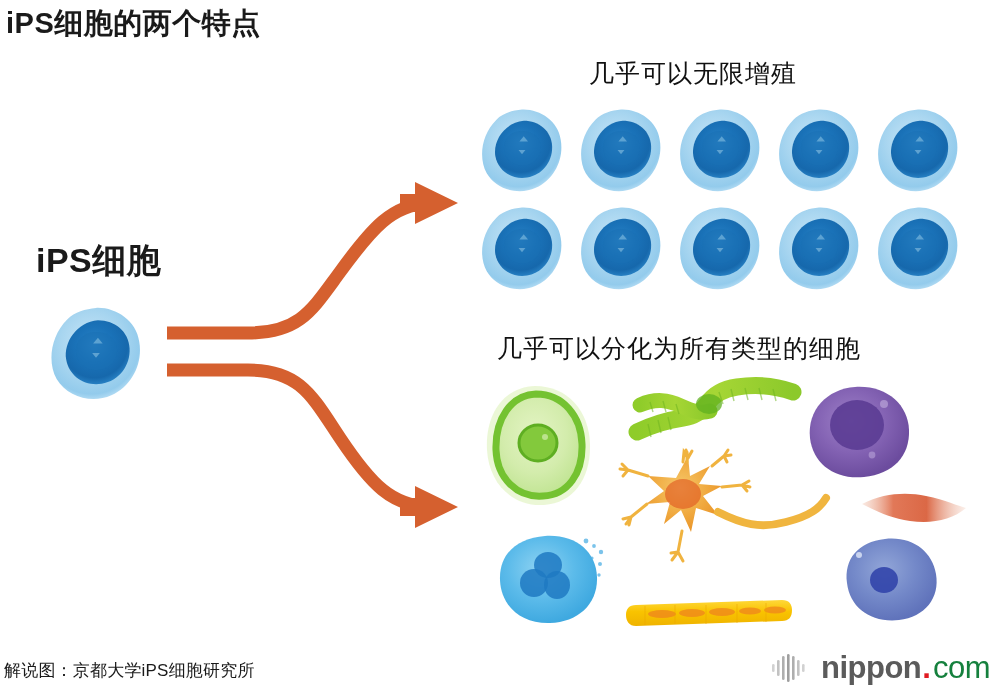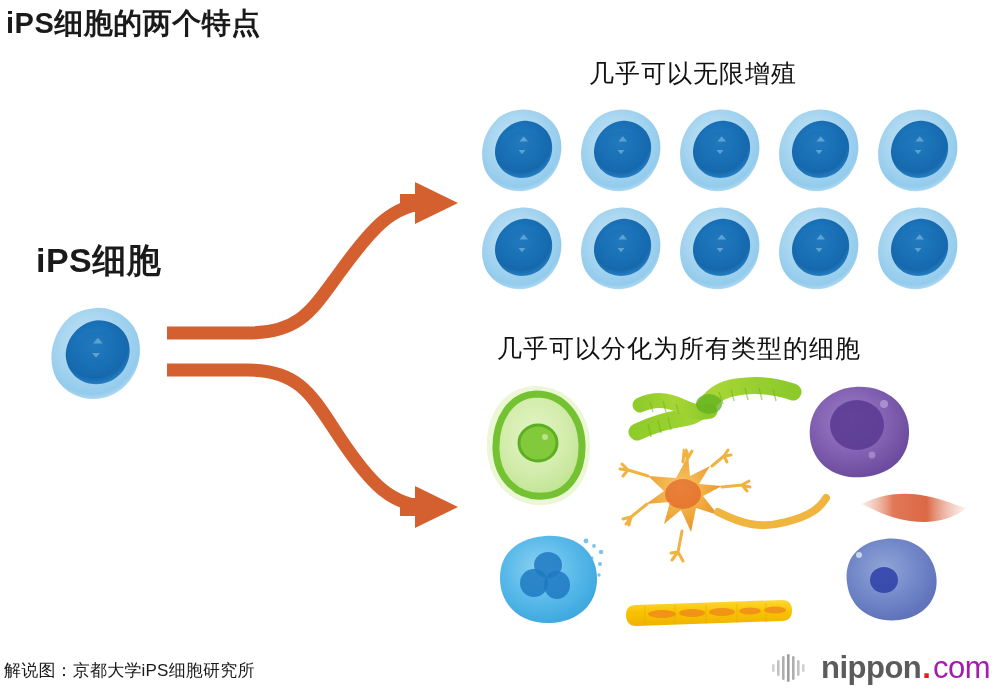--- a/index.html
+++ b/index.html
@@ -85,21 +85,21 @@
   }
   #site-logo .logo-dot {
     font-size: 31px;
     font-weight: bold;
     color: #e01b22;
     line-height: 1;
   }
   #site-logo .logo-tld {
     font-size: 31px;
     font-weight: normal;
-    color: #a21caf;
+    color: #15803d;
     letter-spacing: -0.5px;
     line-height: 1;
   }
 
   
   svg.layer {
     position: absolute;
     left: 0;
     top: 0;
     width: 1000px;

